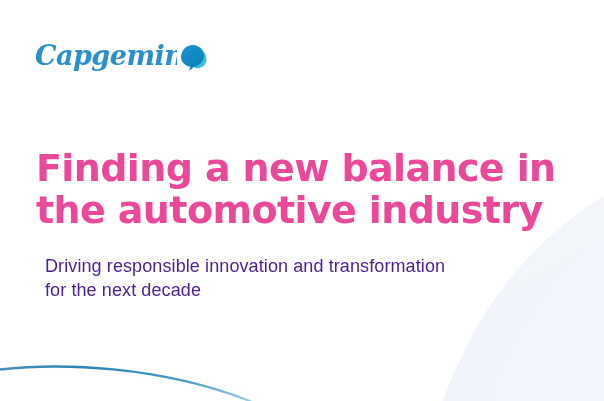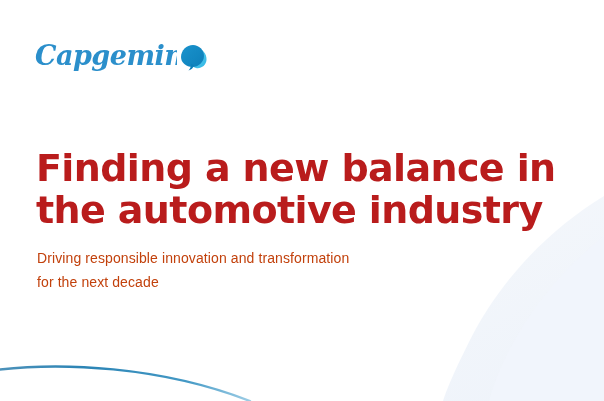--- a/index.html
+++ b/index.html
@@ -54,37 +54,37 @@
     position: absolute;
     left: 36px;
     top: 147px;
     width: 520px;
     margin: 0;
     font-family: "DejaVu Sans", "Liberation Sans", sans-serif;
     font-weight: 700;
     font-size: 38px;
     line-height: 42px;
     letter-spacing: -0.6px;
-    color: #b91c1c;
+    color: #ec4899;
     white-space: pre-line;
   }
 
   
   .subtitle {
     position: absolute;
     left: 37px;
     top: 246px;
     width: 470px;
-    margin: 0;
+    margin: 8px;
     font-family: "Liberation Sans", sans-serif;
     font-weight: 400;
-    font-size: 14px;
+    font-size: 18px;
     line-height: 24px;
     letter-spacing: 0.1px;
-    color: #c2410c;
+    color: #4c1d95;
     white-space: pre-line;
   }
 
   
   .bottom-arc {
     position: absolute;
     left: 0;
     bottom: 0;
     width: 604px;
     height: 60px;

